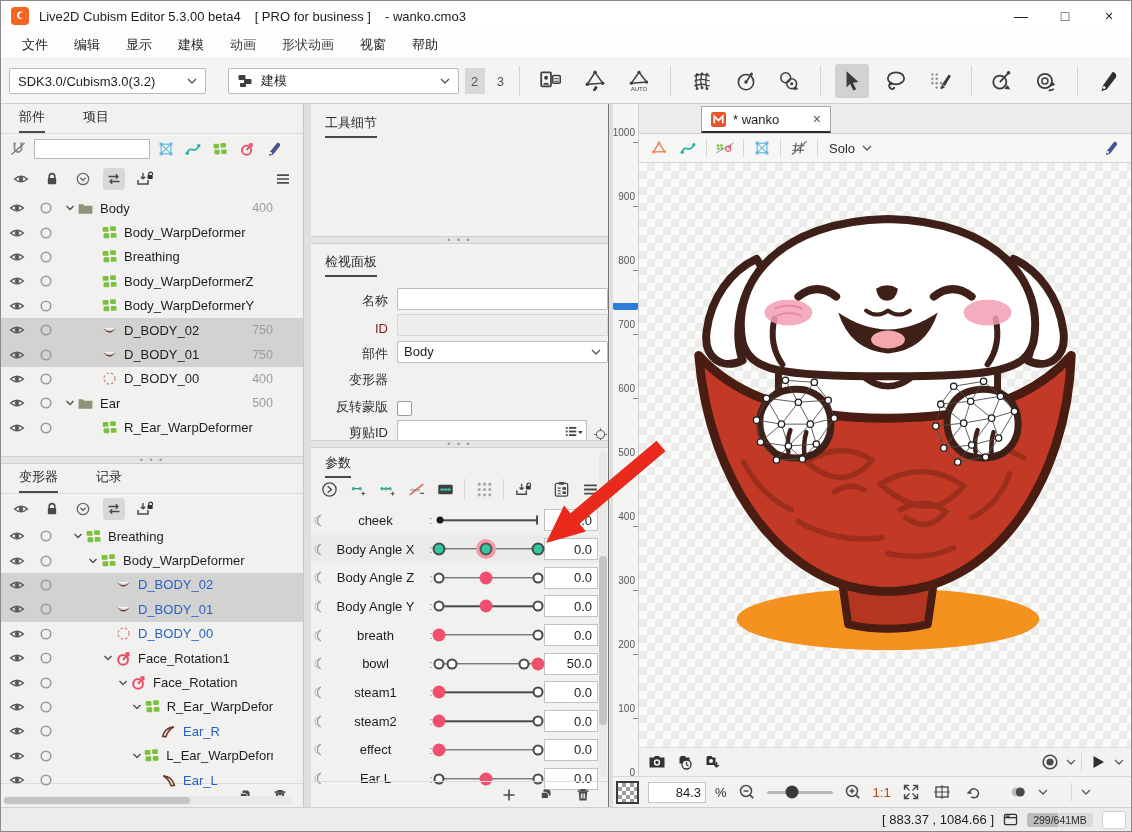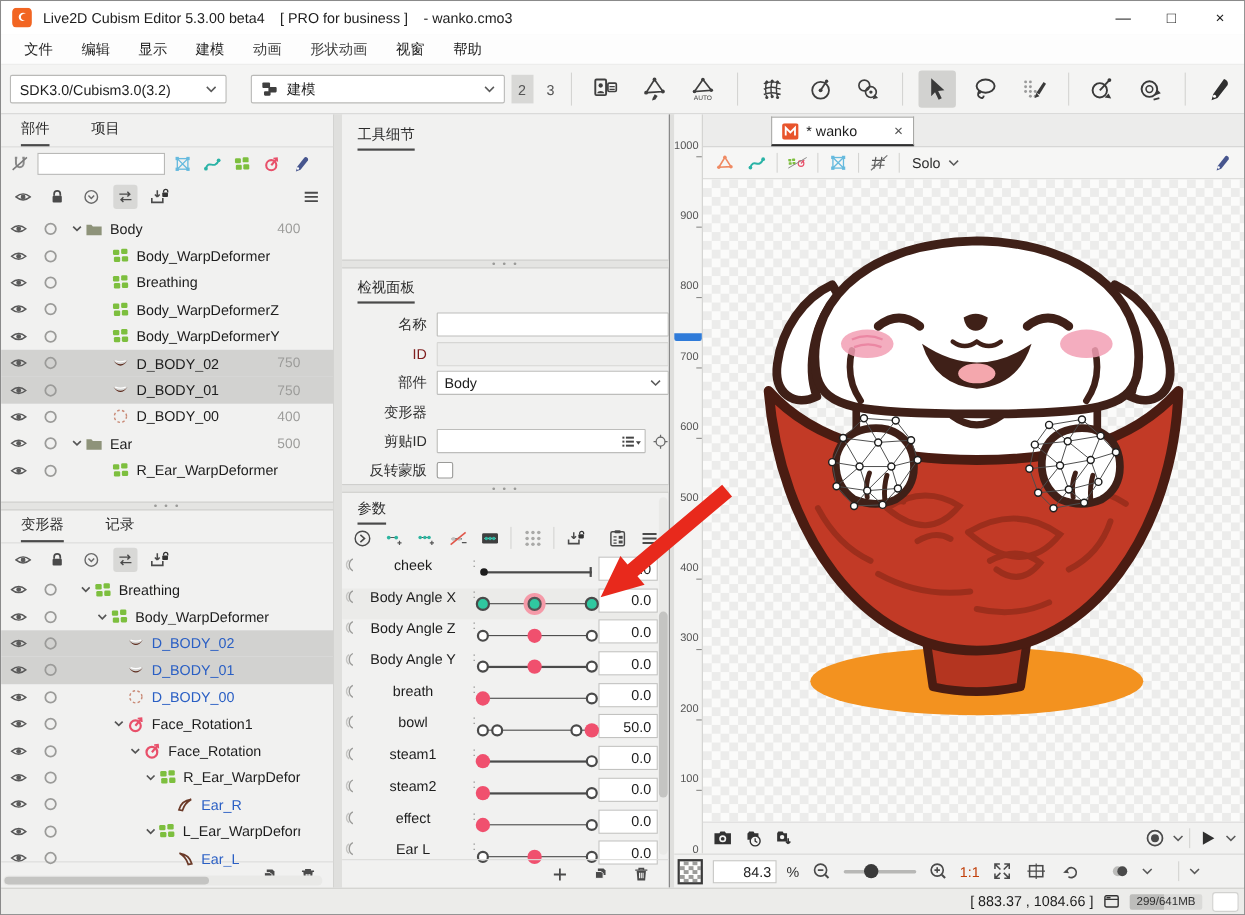--- a/index.html
+++ b/index.html
@@ -59,38 +59,38 @@
   .deformer-panel .tree{top:60px;bottom:14px}
   .hscroll{position:absolute;left:2px;right:10px;bottom:2px;height:9px;background:#e9e9e7;border-radius:4px}
   .hscroll-thumb{position:absolute;left:1px;top:1px;bottom:1px;width:64%;background:#c4c4c2;border-radius:4px}
   
   .vsplit{position:absolute;top:103px;bottom:24px;background:#dfdfdd}
   .center-col{position:absolute;left:310px;top:103px;width:298px;bottom:24px;background:#f1f1f0;border-right:1px solid #737373}
   .panel-title{display:inline-block;font-size:13px;color:#2a2a2a;padding-bottom:4px;border-bottom:2px solid #4a4a4a}
   .tooldetail{position:absolute;left:0;right:0;top:0;height:132px;padding:9px 0 0 14px}
   .inspector{position:absolute;left:0;right:0;top:140px;height:187px;padding:8px 0 0 14px}
   .insp-rows{margin-top:6px}
-  .insp-row{display:flex;align-items:center;height:26.5px;}
+  .insp-row{display:flex;align-items:flex-end;height:26.5px;}
   .insp-label{width:72px;text-align:right;font-size:13px;color:#2e2e2e;padding-right:9px;flex:none}
   .insp-label.dim{color:#7f1d1d}
   .insp-field{flex:1;height:22px;background:#fff;border:1px solid #bdbdbb;border-radius:1px;display:flex;align-items:center;font-size:13px;color:#1d1d1d;padding:0 6px;gap:4px}
   .insp-field input{border:none;outline:none;width:100%;font:inherit;background:transparent}
   .insp-field.disabled{background:#ededec;border-color:#d6d6d4}
   .insp-field.center{justify-content:center}
   .insp-field .chev{margin-left:auto}
   .checkbox{width:15px;height:15px;background:#fff;border:1px solid #9a9a98;border-radius:2px}
   .clip-row .insp-field{padding-right:2px}
   .target-btn{margin-left:6px}
   
   .params{position:absolute;left:0;right:0;top:344px;bottom:0}
   .params-head{height:26px;padding:5px 0 0 14px}
   .params-toolbar{height:30px;display:flex;align-items:center;gap:7px;padding:0 7px}
   .params-toolbar .icbtn svg{width:17px;height:17px}
   .param-rows{position:absolute;left:0;right:10px;top:58px;bottom:26px}
-  .param-row{height:28.7px;display:flex;}
+  .param-row{height:28.7px;display:flex;align-items:center}
   .param-row.selected{background:#ebebe9}
   .p-repeat{width:15px;display:flex;justify-content:center}
   .p-repeat svg{width:9px;height:15px}
   .p-name{width:99px;text-align:center;font-size:13px;color:#1d1d1d;white-space:nowrap}
   .p-colon{width:12px;color:#8a8a88;font-size:11px;text-align:center}
   .p-slider{flex:1;position:relative;height:100%}
   .p-track{position:absolute;left:3px;right:3px;top:50%;height:1.4px;background:#4a4a4a;transform:translateY(-50%)}
   .p-dot{position:absolute;top:50%;transform:translate(-50%,-50%);border-radius:50%}
   .d-open{width:11px;height:11px;background:#fff;border:2px solid #4a4a4a}
   .d-red{width:13px;height:13px;background:#f0506e}
@@ -1065,20 +1065,24 @@
               <span class="chev ic">
                 <svg viewBox="0 0 10 8" width="10" height="8">
                   <path d="M1 2 5 6 9 2" fill="none" stroke="#5a5a5a" stroke-width="1.4"></path>
                 </svg>
               </span>
             </span>
         </div>
         <div class="insp-row">
           <span class="insp-label">变形器</span>
         </div>
+        <div class="insp-row">
+          <span class="insp-label">反转蒙版</span>
+          <span class="checkbox"></span>
+        </div>
         <div class="insp-row clip-row">
           <span class="insp-label">剪贴ID</span>
           <span class="insp-field">
               <input value="" style="">
               <span class="ic">
                 <svg viewBox="0 0 22 14" width="20" height="13">
                   <g fill="#444">
                     <rect x="2" y="2" width="2" height="2"></rect>
                     <rect x="5.5" y="2" width="8" height="2"></rect>
                     <rect x="2" y="6" width="2" height="2"></rect>
@@ -1089,24 +1093,20 @@
                   </g>
                 </svg>
               </span>
             </span>
           <span class="target-btn ic">
               <svg viewBox="0 0 16 16" width="15" height="15">
                 <circle cx="8" cy="8" r="4.3" fill="none" stroke="#666" stroke-width="1.2"></circle>
                 <path d="M8 1.2v2.6M8 12.2v2.6M1.2 8h2.6M12.2 8h2.6" stroke="#666" stroke-width="1.2"></path>
               </svg>
             </span>
-        </div>
-        <div class="insp-row">
-          <span class="insp-label">反转蒙版</span>
-          <span class="checkbox"></span>
         </div>
       </div>
     </div>
     <div class="hsplit" style="top:336px">
         <span class="handle-dots">• • •</span>
       </div>
     <div class="params">
       <div class="params-head"><span class="panel-title">参数</span></div>
       <div class="params-toolbar">
         <span class="icbtn">

